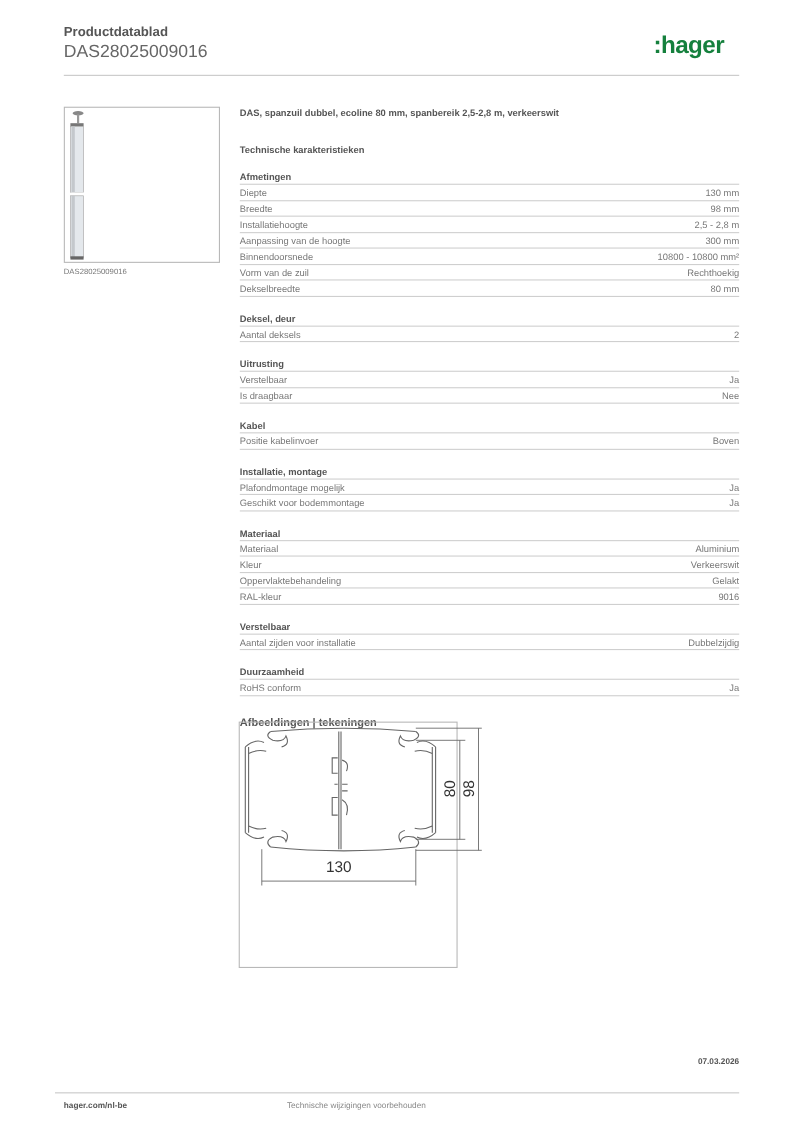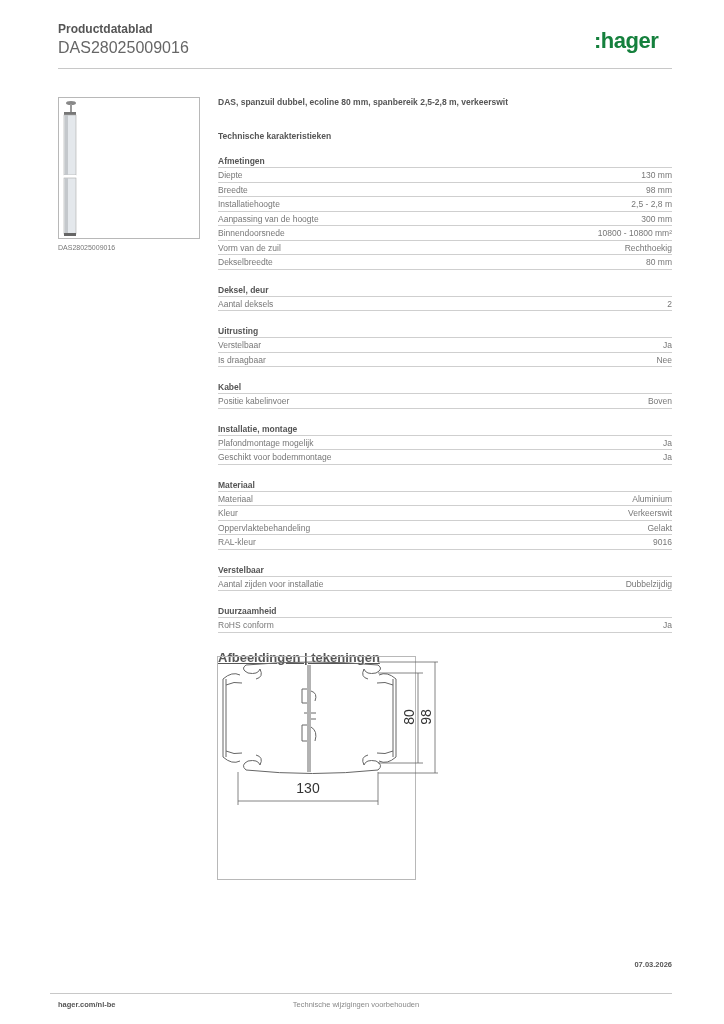--- a/index.html
+++ b/index.html
@@ -11,25 +11,25 @@
   .hr-top { position: absolute; left: 58px; top: 68px; width: 614px; height: 1px; background: #c8c8c8; }
   .thumb { position: absolute; left: 58px; top: 97px; width: 142px; height: 142px; border: 1px solid #b8b8b8; box-sizing: border-box; }
   .thumb-caption { position: absolute; left: 58px; top: 244px; font-size: 7px; color: #777; }
   .content { position: absolute; left: 218px; top: 96px; width: 454px; }
   .desc { font-size: 8.5px; font-weight: bold; color: #555; height: 12px; line-height: 12px; }
   .tech-title { font-size: 8.5px; font-weight: bold; color: #555; margin-top: 22px; height: 12px; line-height: 12px; }
   .group { margin-top: 14px; }
   .group-first { margin-top: 13px; }
   .group-title { font-size: 8.5px; font-weight: bold; color: #555; height: 12px; line-height: 12px; border-bottom: 1px solid #cfcfcf; }
   .row { display: flex; justify-content: space-between; font-size: 8.5px; color: #777; height: 13.5px; line-height: 14px; border-bottom: 1px solid #cfcfcf; }
-  .images-title { font-size: 13px; font-weight: bold; color: #555; margin-top: 19px; height: 12px; line-height: 12px; text-decoration: underline; }
+  .images-title { font-size: 10px; font-weight: bold; color: #555; margin-top: 19px; height: 12px; line-height: 12px; }
   .drawing { position: absolute; left: 217px; top: 656px; width: 199px; height: 224px; border: 1px solid #b8b8b8; box-sizing: border-box; }
   .hr-bottom { position: absolute; left: 50px; top: 993px; width: 622px; height: 1px; background: #c8c8c8; }
   .footer-left { position: absolute; left: 58px; top: 1000px; font-size: 7.5px; font-weight: bold; color: #555; }
-  .footer-center { position: absolute; left: 0; width: 648px; text-align: center; top: 1000px; font-size: 7.5px; color: #888; padding-left: 32px; }
+  .footer-center { position: absolute; left: 0; width: 648px; text-align: center; top: 1000px; font-size: 7.5px; color: #888; }
   .footer-right { position: absolute; right: 52px; top: 960px; font-size: 7.5px; font-weight: bold; color: #555; }
 </style>
 </head>
 <body>
 
 <div class="header-title">Productdatablad</div>
 <div class="header-code">DAS28025009016</div>
 <div class="logo">:hager</div>
 <div class="hr-top"></div>
 

